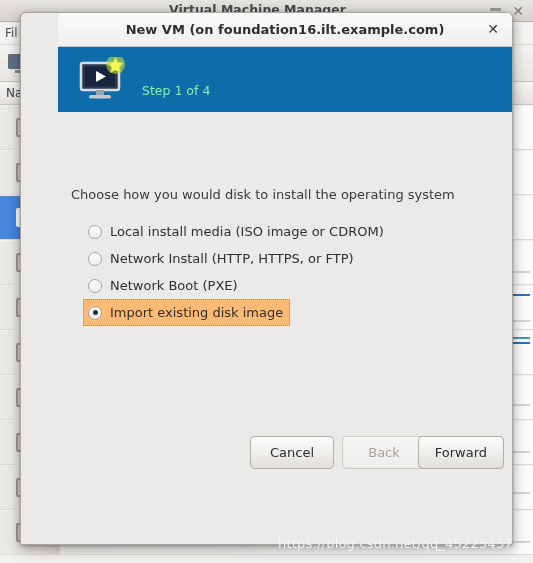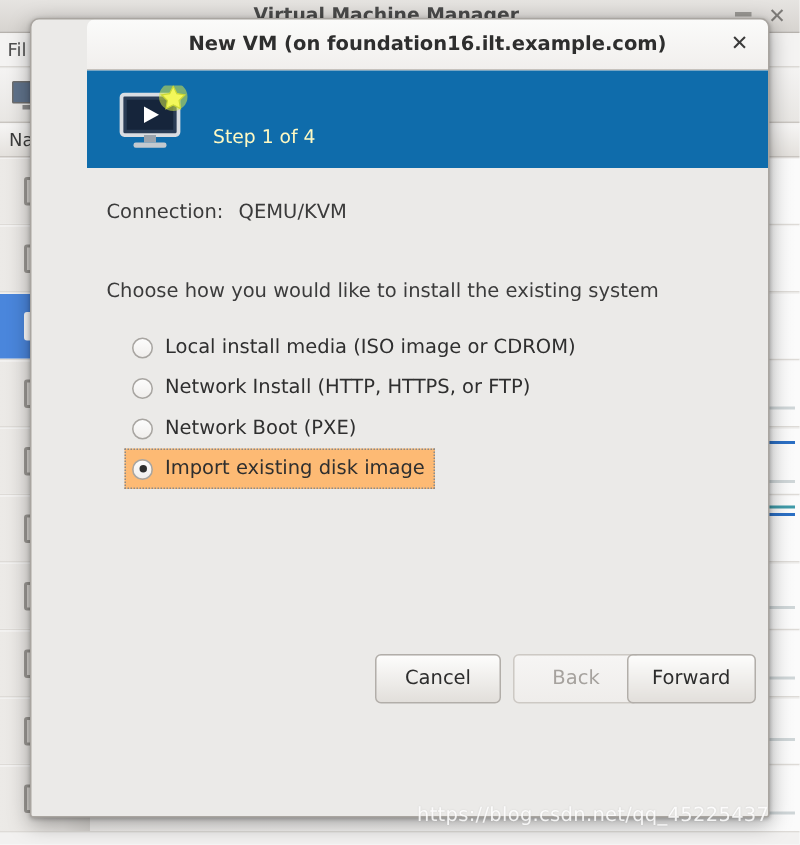--- a/index.html
+++ b/index.html
@@ -143,21 +143,21 @@
   }
   #hdr-icon {
     position: absolute; left: 21px; top: 10px; width: 50px; height: 45px;
   }
   #hdr-title {
     position: absolute; left: 84px; top: 11px;
     font-size: 17px; color: #ffffff;
   }
   #hdr-step {
     position: absolute; left: 84px; top: 36px;
-    font-size: 12.5px; color: #fef9c3;
+    font-size: 12.5px; color: #86efac;
   }
 
   #dlg-body {
     position: relative; width: 100%; height: 372px;
     background: #ebeae8;
   }
   #connection-row {
     position: absolute; left: 13px; top: 22px;
     font-size: 13px; color: #3b3b3b;
   }
@@ -340,26 +340,22 @@
       <rect x="17" y="33" width="8" height="5" fill="#9aa3ad"></rect>
       <rect x="10" y="38" width="22" height="3.5" rx="1.5" fill="#c3c9cf"></rect>
       <circle cx="36.5" cy="7.5" r="9.5" fill="#d4e84a" opacity="0.55"></circle>
       <polygon points="36.5,0.5 38.9,5.4 44.3,6.2 40.4,10 41.3,15.4 36.5,12.9 31.7,15.4 32.6,10 28.7,6.2 34.1,5.4" fill="#f2f75a" stroke="#cbd934" stroke-width="0.8"></polygon>
     </svg>
     <div id="hdr-step">Step 1 of 4</div>
   </div>
 
   <div id="dlg-body">
 
-    <div id="connection-row">
-      <span>Connection:</span>
-      <span class="val">QEMU/KVM</span>
-    </div>
-
-    <div id="choose-label">Choose how you would like to install the existing system</div>
+
+    <div id="choose-label">Choose how you would disk to install the operating system</div>
 
     <div id="radio-list">
         <div class="radio-row">
           <span class="radio-dot"></span>
           <span class="radio-label">Local install media (ISO image or CDROM)</span>
         </div>
         <div class="radio-row">
           <span class="radio-dot"></span>
           <span class="radio-label">Network Install (HTTP, HTTPS, or FTP)</span>
         </div>

